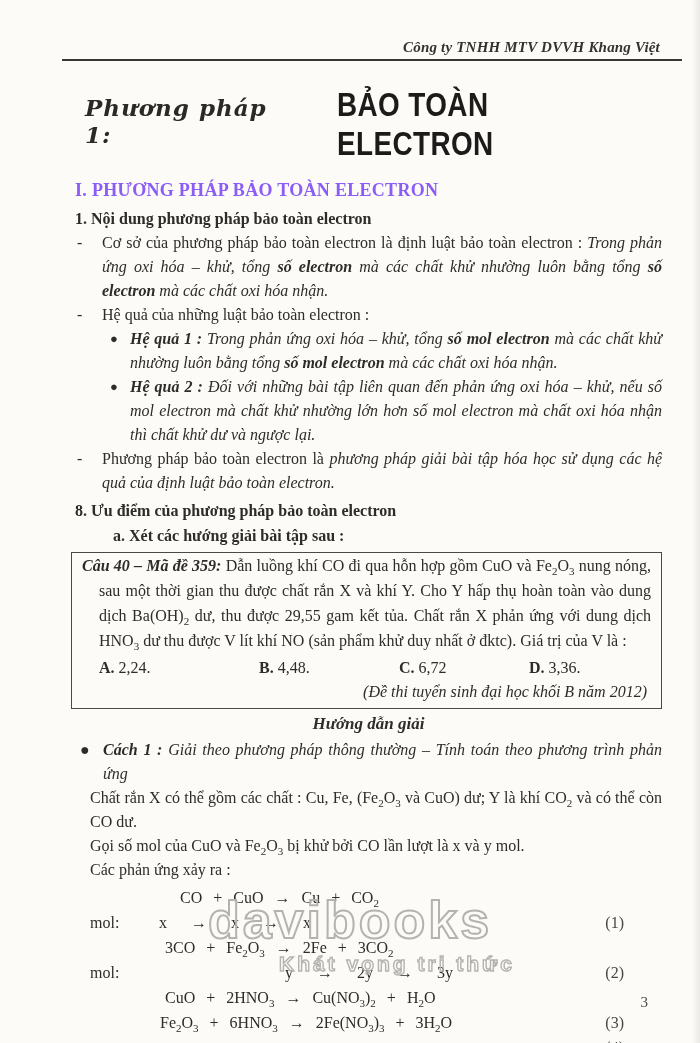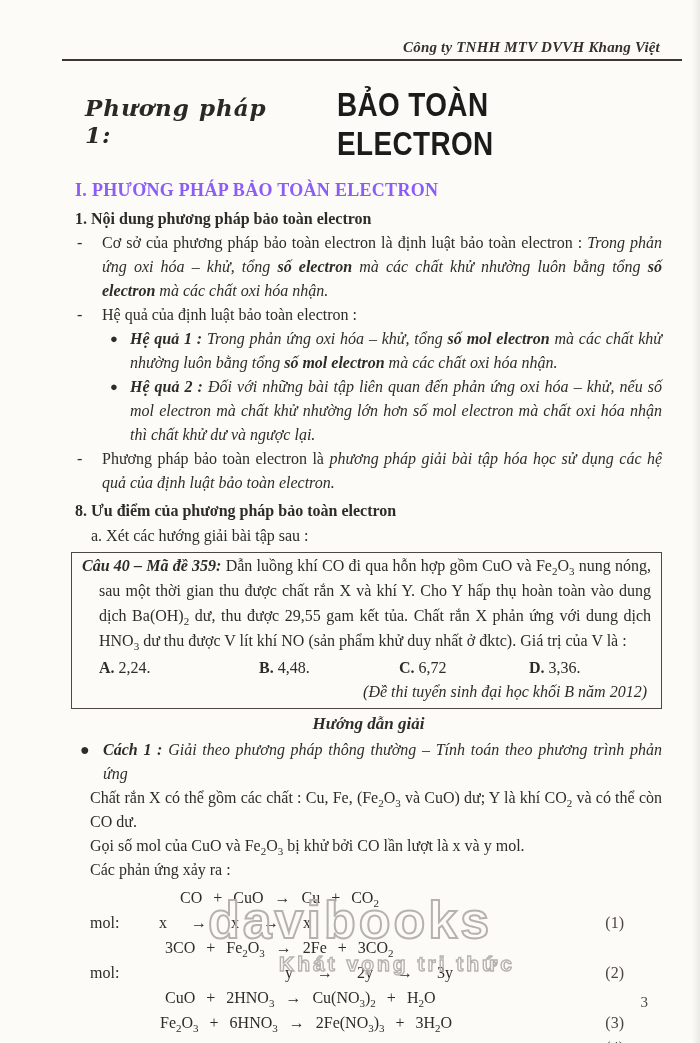--- a/index.html
+++ b/index.html
@@ -14,21 +14,21 @@
 
   
   .title-row{margin:24px 0 0 85px;display:flex;align-items:baseline;}
   .method-label{font-family:"DejaVu Serif",serif;font-style:italic;font-weight:700;font-size:23px;letter-spacing:1px;color:#2b2926;}
   .method-name{display:inline-block;margin-left:48px;font-family:"Liberation Sans","DejaVu Sans",sans-serif;font-weight:700;font-size:34px;letter-spacing:.5px;transform:scaleX(.82);transform-origin:left center;color:#1d1b19;}
 
   
   .page-body{padding:14px 38px 0 75px;font-size:16px;line-height:24px;}
   .sec-heading{font-size:18px;font-weight:700;letter-spacing:.3px;line-height:26px;color:#8b5cf6;}
   .h-item{font-weight:700;line-height:25px;margin-top:3px;}
-  .h-subitem{font-weight:400;line-height:24px;margin-left:16px;margin-top:1px;}
+  .h-subitem{font-weight:700;line-height:24px;margin-left:38px;margin-top:1px;}
   .li{position:relative;padding-left:27px;text-align:justify;line-height:24px;}
   .li>.marker{position:absolute;left:2px;}
   .li-bullet{margin-left:35px;padding-left:20px;}
   .li-bullet>.marker{left:0;font-size:13px;}
   .li-cach{margin-left:3px;padding-left:25px;margin-top:1px;}
   .run-i{font-style:italic;}
   .run-bi{font-style:italic;font-weight:700;}
   sub{font-size:11px;line-height:0;}
 
   
@@ -85,21 +85,21 @@
 
     <div class="h-item">1. Nội dung phương pháp bảo toàn electron</div>
 
     <div class="li">
       <span class="marker">-</span>
       <span><span>Cơ sở của phương pháp bảo toàn electron là định luật bảo toàn electron : </span><span class="run-i">Trong phản ứng oxi hóa – khử, tổng </span><span class="run-bi">số electron</span><span class="run-i"> mà các chất khử nhường luôn bằng tổng </span><span class="run-bi">số electron</span><span class="run-i"> mà các chất oxi hóa nhận.</span></span>
     </div>
 
     <div class="li">
       <span class="marker">-</span>
-      <span><span>Hệ quả của định luật bảo toàn electron :</span></span>
+      <span><span>Hệ quả của những luật bảo toàn electron :</span></span>
     </div>
 
     <div class="li li-bullet">
       <span class="marker">●</span>
       <span><span class="run-bi">Hệ quả 1 : </span><span class="run-i">Trong phản ứng oxi hóa – khử, tổng </span><span class="run-bi">số mol electron</span><span class="run-i"> mà các chất khử nhường luôn bằng tổng </span><span class="run-bi">số mol electron</span><span class="run-i"> mà các chất oxi hóa nhận.</span></span>
     </div>
 
     <div class="li li-bullet">
       <span class="marker">●</span>
       <span><span class="run-bi">Hệ quả 2 : </span><span class="run-i">Đối với những bài tập liên quan đến phản ứng oxi hóa – khử, nếu số mol electron mà chất khử nhường lớn hơn số mol electron mà chất oxi hóa nhận thì chất khử dư và ngược lại.</span></span>

